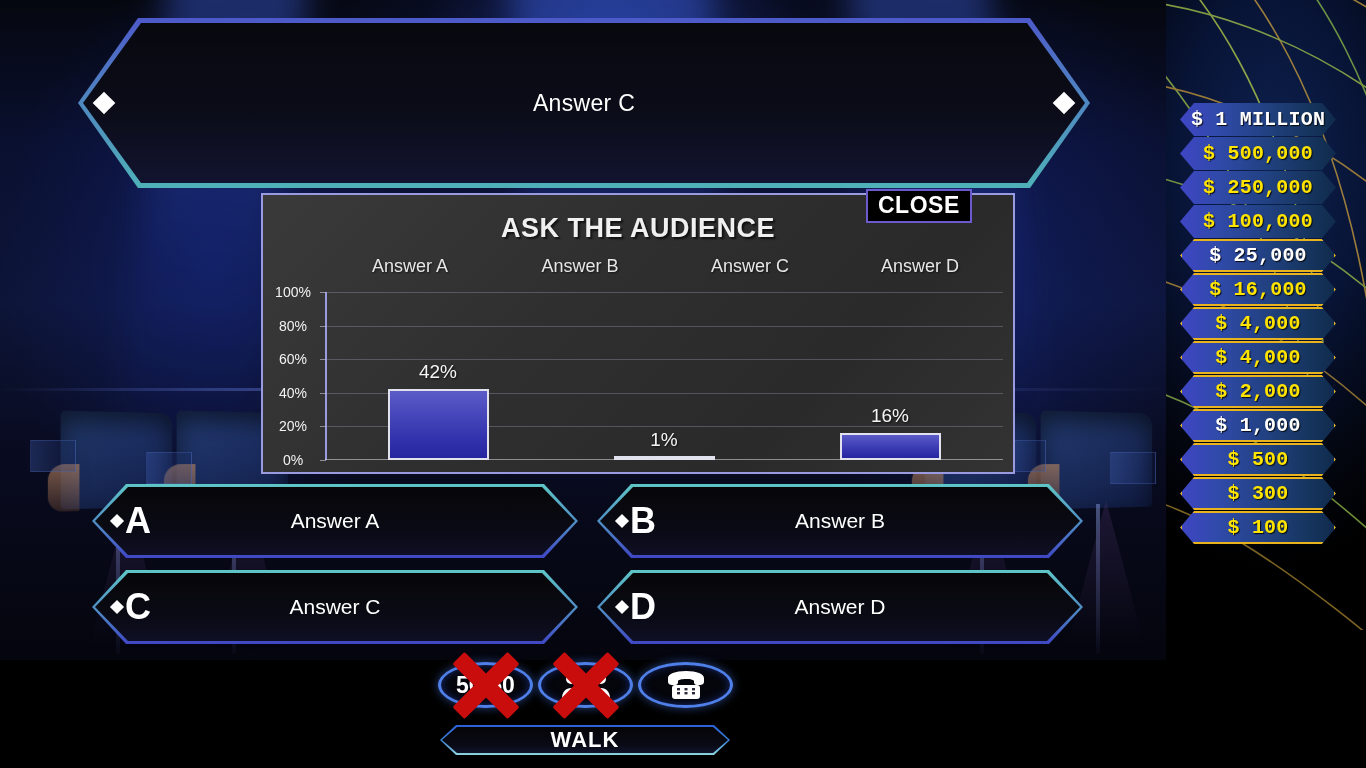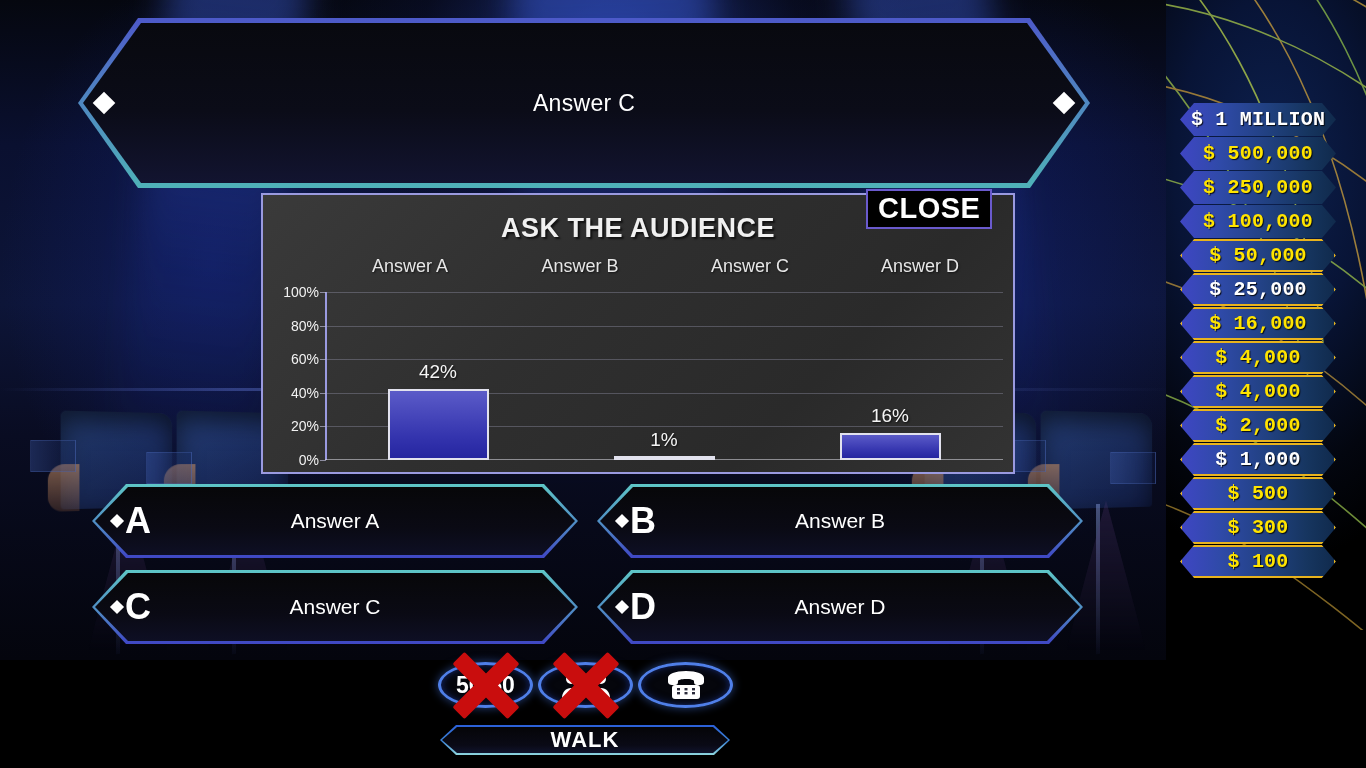--- a/index.html
+++ b/index.html
@@ -180,21 +180,21 @@
     text-shadow:1px 1px 2px rgba(0,0,0,.6);
   }
   #plot{
     position:absolute; left:62px; top:97px; right:10px; bottom:12px;
   }
   #plot .yaxis{
     position:absolute; left:-58px; top:0; width:52px; height:100%;
   }
   #plot .ytick{
     position:absolute; right:0; transform:translateY(-50%);
-    color:#f2f2f2; font-size:14px; text-align:right; width:100%;
+    color:#f2f2f2; font-size:14px; text-align:center; width:100%;
   }
   #plot .axisline{
     position:absolute; left:0; top:0; width:2px; height:100%;
     background:#9a9ae0;
   }
   #plot .baseline{
     position:absolute; left:0; bottom:0; width:100%; height:1px;
     background:rgba(220,220,230,.55);
   }
   #plot .grid{
@@ -219,21 +219,21 @@
   #bars .vlabel{
     position:absolute; left:50%; transform:translateX(-50%);
     color:#f5f5f5; font-size:19px; font-weight:normal;
     text-shadow:1px 1px 2px rgba(0,0,0,.7); white-space:nowrap;
   }
 
   
   #close-btn{
     position:absolute; left:866px; top:189px;
     background:#000; border:2px solid #6a5acd;
-    color:#fff; font-size:29px; font-weight:bold; letter-spacing:.5px;
+    color:#fff; font-size:23px; font-weight:bold; letter-spacing:.5px;
     padding:2px 10px 4px; line-height:1.05;
     cursor:pointer;
   }
 
   
   #lifelines{ position:absolute; left:430px; top:662px; width:312px; height:60px; }
   .ll{
     position:absolute; top:0; width:95px; height:46px;
   }
   .ll .oval{
@@ -340,23 +340,20 @@
       </div>
       <div class="money-row hex-right">
         <span>$ 500,000</span>
       </div>
       <div class="money-row hex-right">
         <span>$ 250,000</span>
       </div>
       <div class="money-row hex-right">
         <span>$ 100,000</span>
       </div>
-      <div class="money-row hex-right gold">
-        <span>$ 50,000</span>
-      </div>
       <div class="money-row hex-right gold safe">
         <span>$ 25,000</span>
       </div>
       <div class="money-row hex-right gold">
         <span>$ 16,000</span>
       </div>
       <div class="money-row hex-right gold">
         <span>$ 4,000</span>
       </div>
       <div class="money-row hex-right gold">

